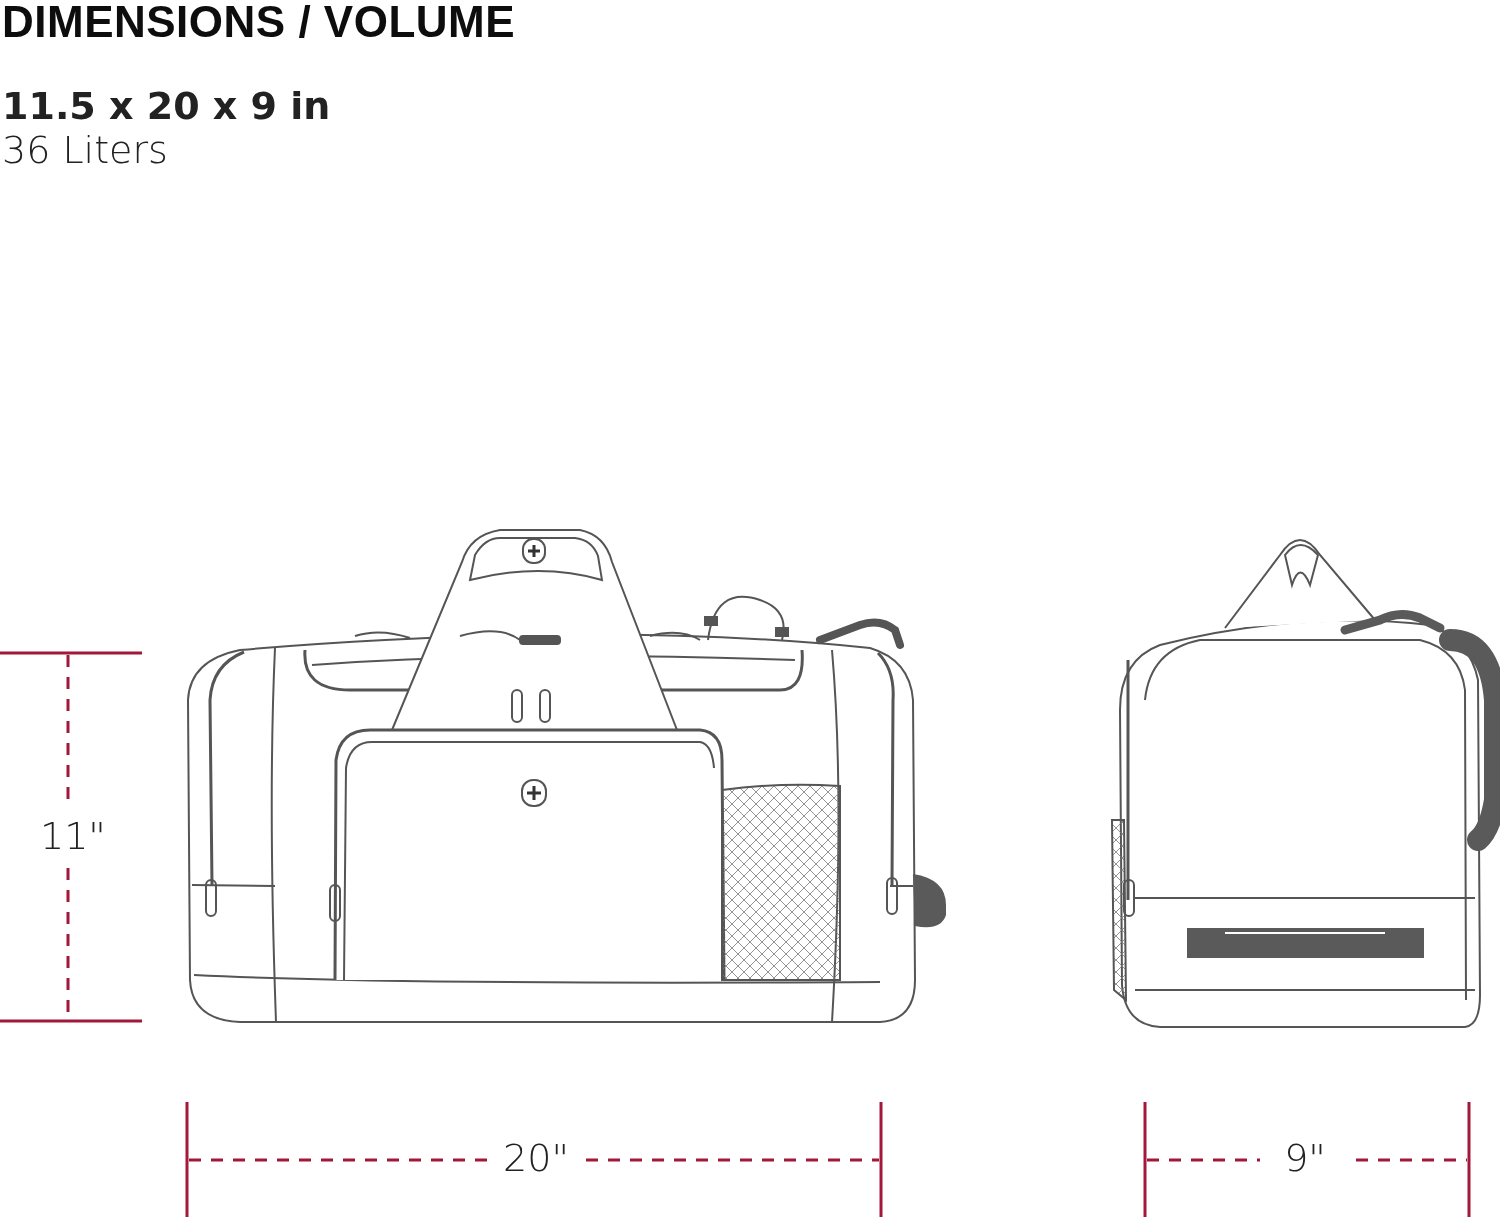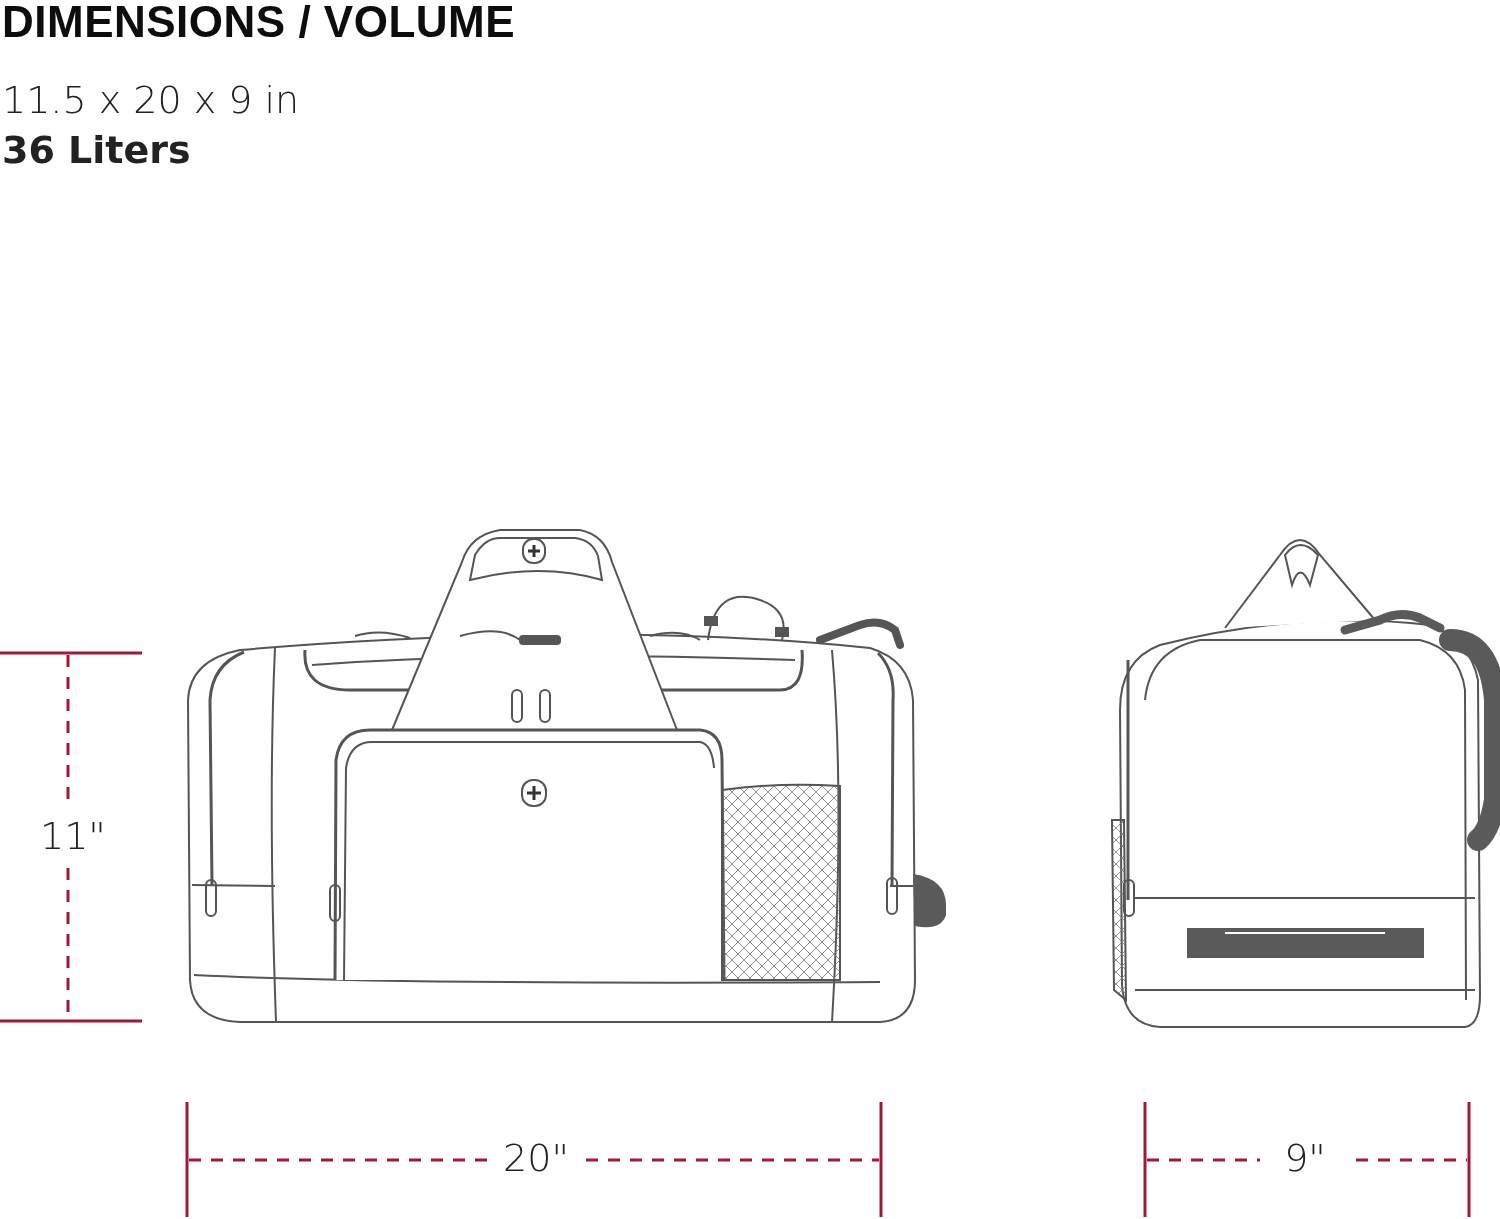--- a/index.html
+++ b/index.html
@@ -2,22 +2,22 @@
 <html><head>
 <meta charset="utf-8">
 <style>
   html, body { margin:0; padding:0; background:#ffffff; }
   body { width:1500px; height:1219px; position:relative; overflow:hidden;
          font-family:"Liberation Sans", sans-serif; color:#111; }
   .title { position:absolute; left:2px; top:-6px; font-size:44px; font-weight:bold;
            letter-spacing:0.5px; color:#0d0d0d; margin:0; line-height:56px; }
   .spec { position:absolute; left:2px; font-size:38px; font-weight:normal; color:#222;
           line-height:44px; font-family:"DejaVu Sans", sans-serif; font-weight:200; }
-  .spec.l1 { top:78px; }
-  .spec.l2 { top:128px;font-weight:bold; }
+  .spec.l1 { top:84px;font-weight:bold; }
+  .spec.l2 { top:128px; }
   svg.drawing { position:absolute; left:0; top:0; }
   .dim-label { position:absolute; font-size:38px; color:#222; background:#fff;
                font-family:"DejaVu Sans", sans-serif; font-weight:200; line-height:44px; }
   .dim-h { left:40px; top:814px; width:62px; text-align:center; }
   .dim-w { left:500px; top:1136px; width:72px; text-align:center; }
   .dim-d { left:1280px; top:1136px; width:50px; text-align:center; }
 </style>
 </head>
 <body>
 

